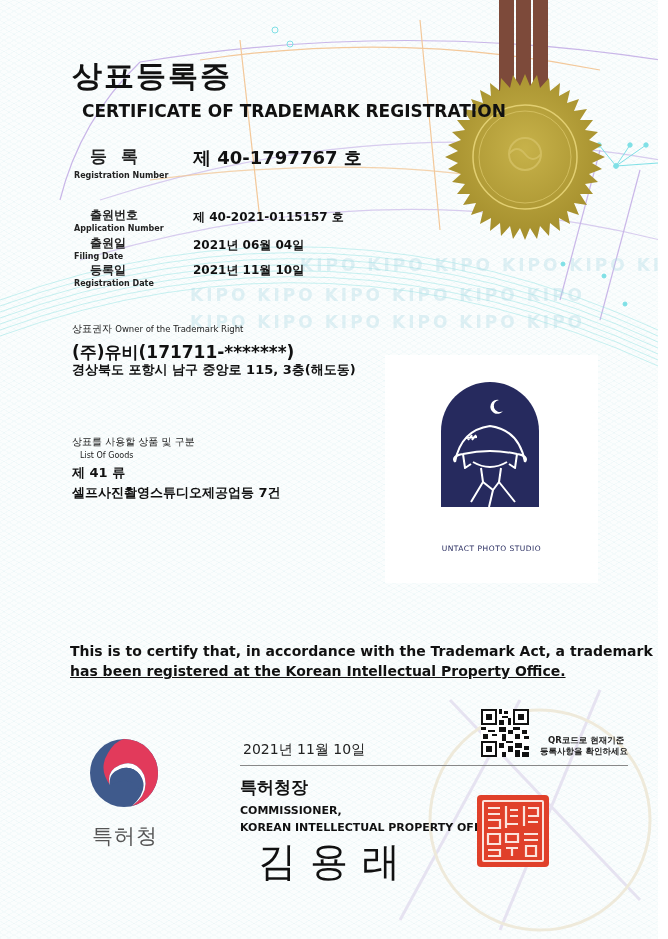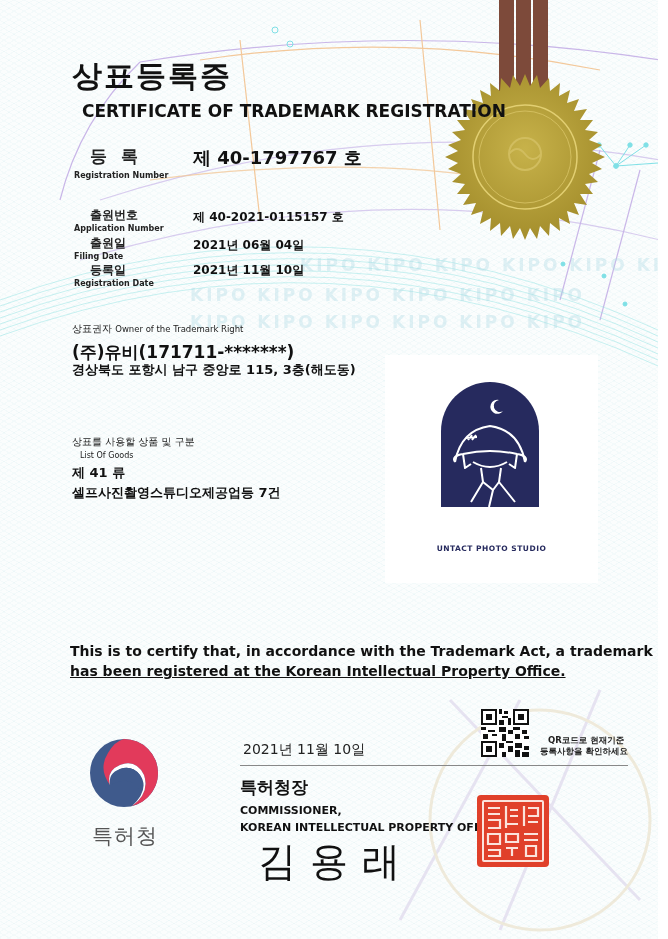--- a/index.html
+++ b/index.html
@@ -35,21 +35,21 @@
     .owner-name { position:absolute; left:72px; top:341px; font-size:17px; font-weight:bold; }
     .owner-addr { position:absolute; left:72px; top:361px; font-size:13px; font-weight:bold; }
     .goods-lbl { position:absolute; left:72px; top:435px; font-size:10px; color:#222; }
     .goods-en { position:absolute; left:72px; top:451px; font-size:8px; color:#222;padding-left:8px; }
     .goods-class { position:absolute; left:72px; top:464px; font-size:13px; font-weight:bold; }
     .goods-items { position:absolute; left:72px; top:484px; font-size:13px; font-weight:bold; }
     .mark-box { position:absolute; left:385px; top:355px; width:213px; height:228px; background:#fff; }
     .mark-arch { position:absolute; left:56px; top:27px; width:98px; height:125px; background:#262a5e; border-radius:49px 49px 0 0; overflow:hidden; }
     .mark-text { position:absolute; left:0; width:213px; text-align:center; color:#262a5e; }
     .mark-name { top:158px; font-size:24px; letter-spacing:1px; font-family:"DejaVu Sans", sans-serif; }
-    .mark-sub { top:189px; font-size:7.5px; font-weight:bold; letter-spacing:0.5px; }
+    .mark-sub { top:189px; font-size:7.5px; font-weight:normal; letter-spacing:0.5px; }
     .cert-kr { position:absolute; left:70px; top:618px; font-size:17px; font-weight:bold; white-space:nowrap; letter-spacing:0.3px; }
     .cert-en1 { position:absolute; left:70px; top:643px; font-size:14px; font-weight:bold; white-space:nowrap; }
     .cert-en2 { position:absolute; left:70px; top:663px; font-size:14px; font-weight:bold; white-space:nowrap;text-decoration:underline; }
     .issue-date { position:absolute; left:243px; top:741px; font-size:14px; color:#222; }
     .rule { position:absolute; left:240px; top:765px; width:388px; height:1px; background:#888; }
     .commissioner-kr { position:absolute; left:240px; top:776px; font-size:17px; font-weight:bold; }
     .commissioner-en1 { position:absolute; left:240px; top:804px; font-size:11px; font-weight:bold; }
     .commissioner-en2 { position:absolute; left:240px; top:821px; font-size:11px; font-weight:bold; white-space:nowrap; }
     .signature { position:absolute; left:258px; top:836px; font-size:38px; font-family:"DejaVu Serif", serif; color:#111; letter-spacing:14px; transform:scaleY(1.05); }
     .qr { position:absolute; left:481px; top:709px; width:48px; height:48px; }

